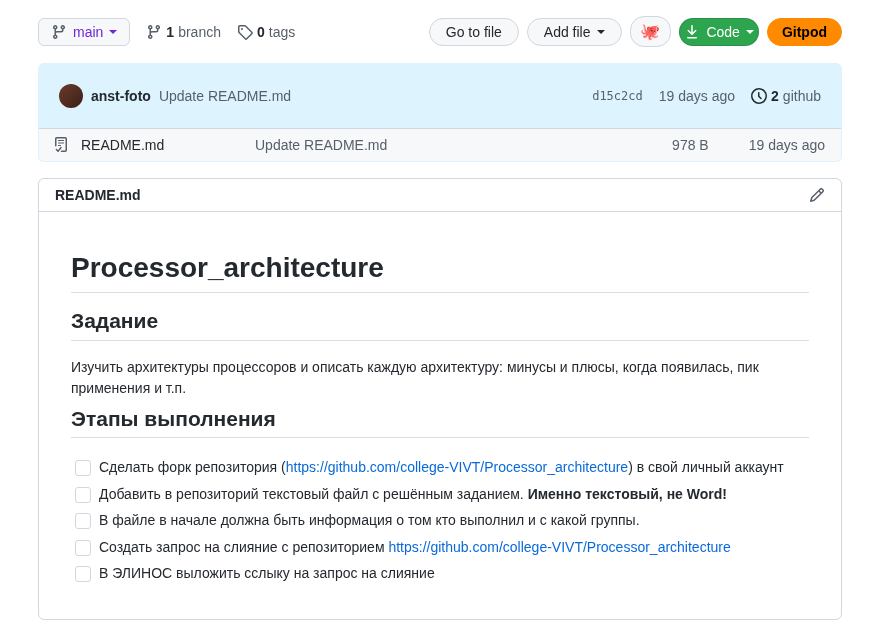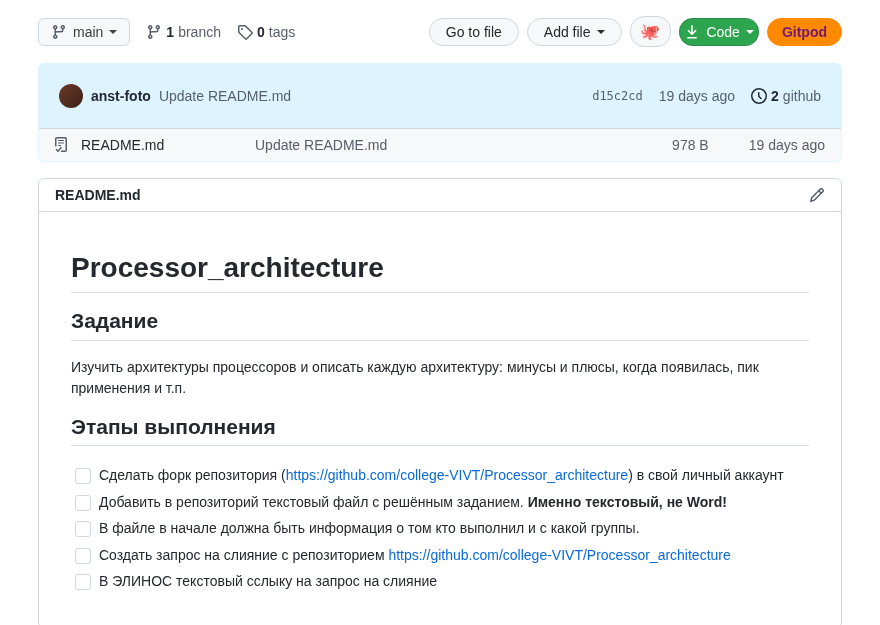--- a/index.html
+++ b/index.html
@@ -23,21 +23,21 @@
     .branch-selector {
       display: inline-flex;
       align-items: center;
       gap: 6px;
       padding: 5px 12px;
       border: 1px solid #d0d7de;
       border-radius: 6px;
       background: #f6f8fa;
       font-weight: 500;
       cursor: pointer;
-      color: #404040;
+      color: #6d28d9;
       font-size: 14px;
     }
     .stat-item {
       display: inline-flex;
       align-items: center;
       gap: 4px;
       color: #57606a;
       font-size: 14px;
       cursor: pointer;
     }
@@ -63,21 +63,21 @@
     }
     .btn-green {
       background: #2da44e;
       border-color: rgba(27,31,36,0.15);
       color: #ffffff;
       padding: 5px 4px;
     }
     .btn-orange {
       background: #ff8a00;
       border-color: #ff8a00;
-      color: #701a75;
+      color: #000000;
       font-weight: 600;
       padding: 5px 14px;
     }
     .btn-icon-only {
       padding: 5px 10px;
     }
     .right-buttons {
       display: flex;
       align-items: center;
       gap: 8px;
@@ -195,21 +195,21 @@
     }
     .readme-body h2 {
       font-size: 1.5em;
       font-weight: 600;
       padding-bottom: 0.3em;
       border-bottom: 1px solid #d8dee4;
       margin-bottom: 16px;
       margin-top: 8px;
     }
     .readme-body p {
-      margin-bottom: 16px;
+      margin-bottom: 8px;
       line-height: 1.5;
       color: #24292f;
     }
     .task-list {
       list-style: none;
       padding-left: 0;
     }
     .task-list li {
       padding-left: 28px;
       position: relative;
@@ -364,17 +364,17 @@
       <li>
         <span>Добавить в репозиторий текстовый файл с решённым заданием. </span><strong>Именно текстовый, не Word!</strong>
       </li>
       <li>
         <span>В файле в начале должна быть информация о том кто выполнил и с какой группы.</span>
       </li>
       <li>
         <span>Создать запрос на слияние с репозиторием </span><a class="readme-link">https://github.com/college-VIVT/Processor_architecture</a>
       </li>
       <li>
-        <span>В ЭЛИНОС текстовый сслыку на запрос на слияние</span>
+        <span>В ЭЛИНОС выложить сслыку на запрос на слияние</span>
       </li>
     </ul>
   </div>
 </div>
 
 </body></html>

